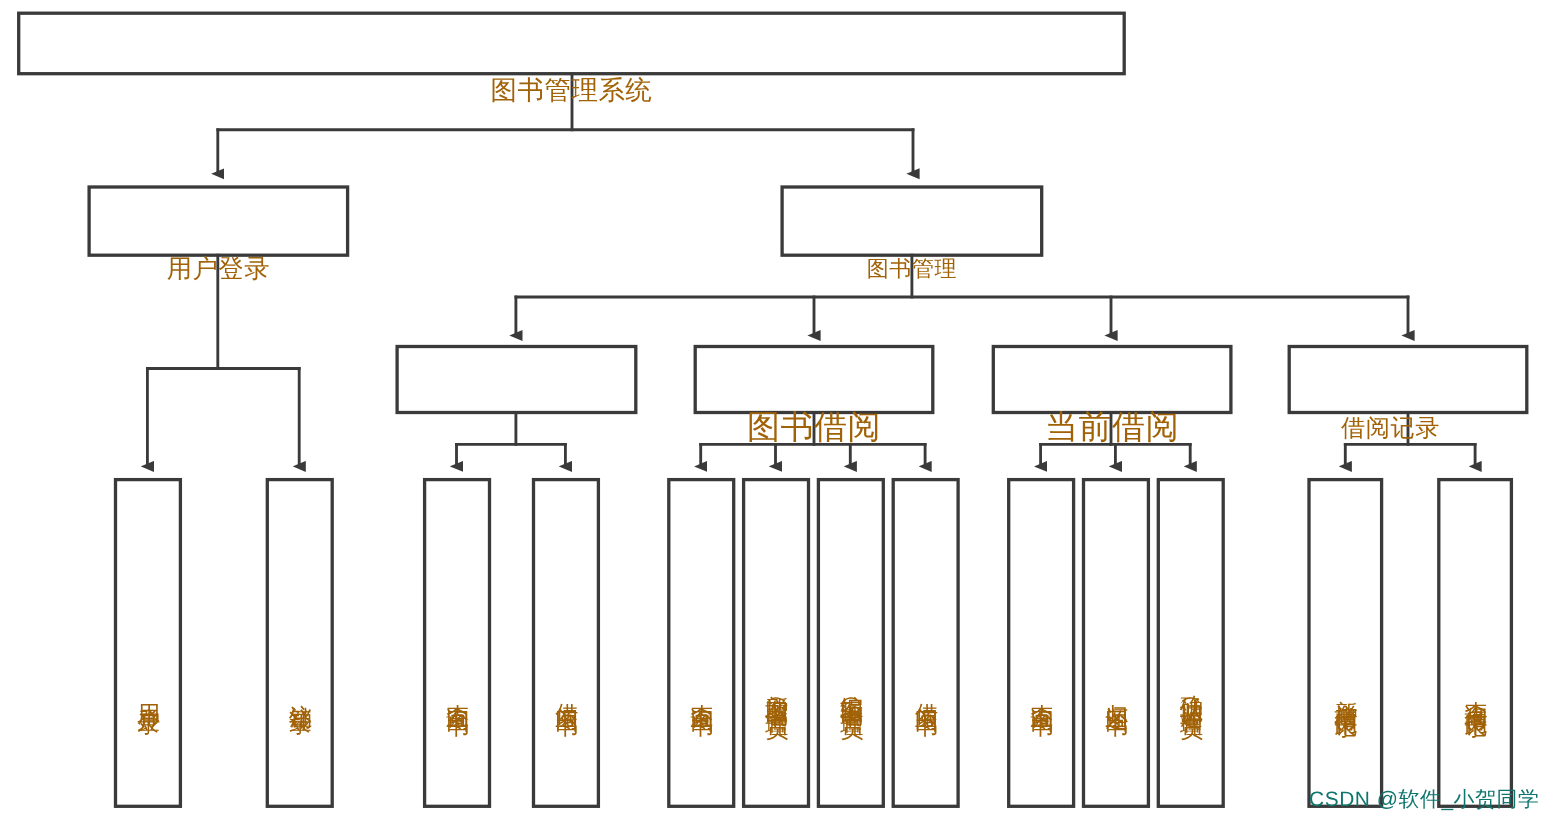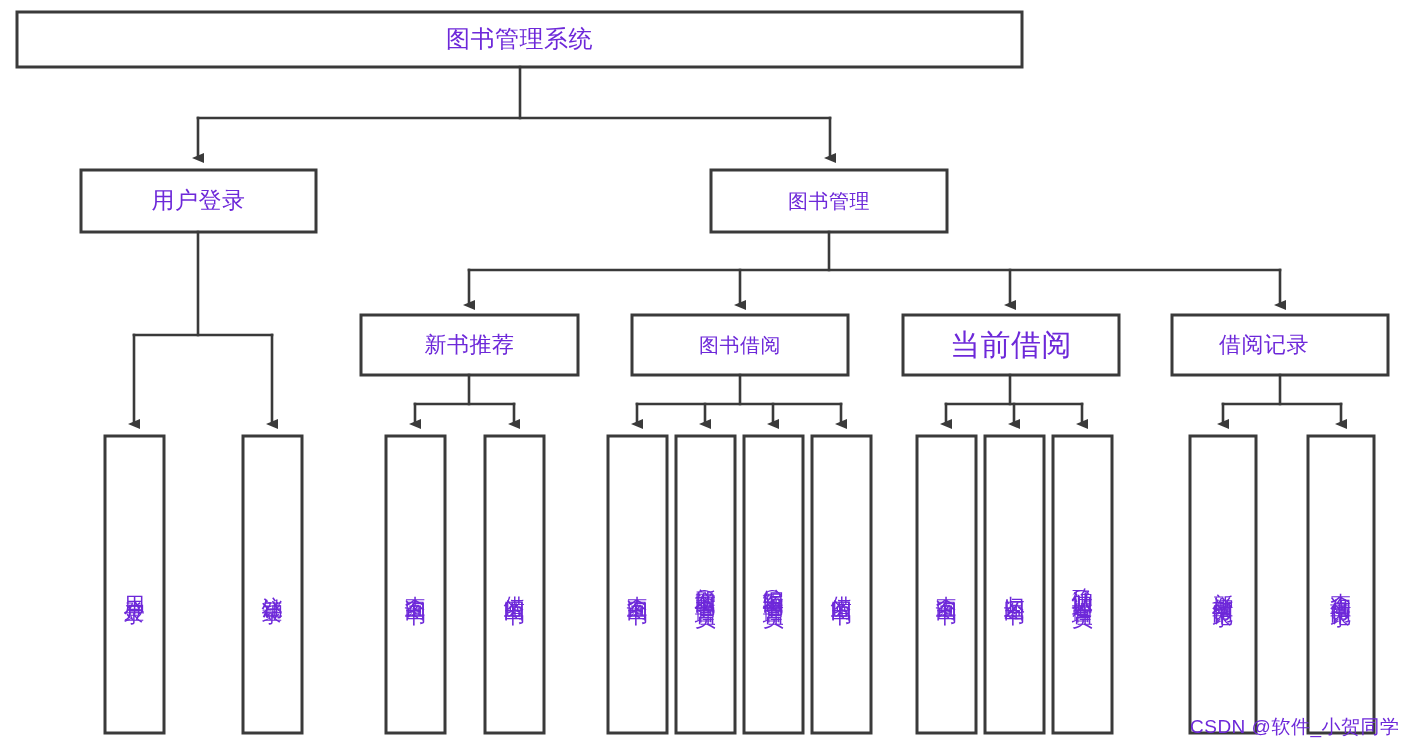--- a/index.html
+++ b/index.html
@@ -12,42 +12,43 @@
   svg.canvas{position:absolute;left:0;top:0;width:1405px;height:747px;}
   .node-box{
     fill:#ffffff;stroke:#3a3a3a;stroke-width:3;
   }
   .connector{
     stroke:#3a3a3a;stroke-width:2.6;fill:none;stroke-linecap:square;
   }
   .arrow-head{fill:#3a3a3a;stroke:none;}
   .node-label{
     position:absolute;
-    color:#6d28d9;
+    color:#a16207;
     font-size:21px;
     line-height:1.12;
     display:flex;
     align-items:center;
     justify-content:center;
     text-align:center;
     pointer-events:none;
     letter-spacing:0.5px;
+    margin-top:44px;
   }
   .node-label.horiz{
     writing-mode:horizontal-tb;
   }
   .node-label.vert{
     writing-mode:vertical-rl;
     text-orientation:upright;
     font-size:21px;
     letter-spacing:3px;
   }
   .watermark{
     position:absolute;
-    color:#6d28d9;
+    color:#0f766e;
     font-size:19px;
     white-space:nowrap;
     letter-spacing:0.5px;
     text-align:center;
   }
 </style>
 </head>
 <body>
 
 <div id="diagram-root">
@@ -125,22 +126,21 @@
     <path class="connector" d="M1223,404 L1341,404"></path>
     <path class="connector" marker-end="url(#arrow)" d="M1223,404 L1223,424"></path>
     <path class="connector" marker-end="url(#arrow)" d="M1341,404 L1341,424"></path>
   </svg>
 
   <div class="node-label horiz" style="left:17px;top:12px;width:1005px;height:55px;font-size:24px;">图书管理系统</div>
 
   <div class="node-label horiz" style="left:81px;top:170px;width:235px;height:62px;font-size:23px;">用户登录</div>
   <div class="node-label horiz" style="left:711px;top:170px;width:236px;height:62px;font-size:20px;">图书管理</div>
 
-  <div class="node-label horiz" style="left:361px;top:315px;width:217px;height:60px;font-size:22px;">新书推荐</div>
-  <div class="node-label horiz" style="left:632px;top:315px;width:216px;height:60px;font-size:20px;">图书借阅</div>
+  <div class="node-label horiz" style="left:632px;top:315px;width:216px;height:60px;font-size:30px;">图书借阅</div>
   <div class="node-label horiz" style="left:903px;top:315px;width:216px;height:60px;font-size:30px;">当前借阅</div>
   <div class="node-label horiz" style="left:1172px;top:315px;width:184px;height:60px;font-size:22px;">借阅记录</div>
 
   <div class="node-label vert" style="left:105px;top:436px;width:59px;height:297px;">用户登录</div>
   <div class="node-label vert" style="left:243px;top:436px;width:59px;height:297px;">注销登录</div>
 
   <div class="node-label vert" style="left:386px;top:436px;width:59px;height:297px;">查询图书</div>
   <div class="node-label vert" style="left:485px;top:436px;width:59px;height:297px;">借阅图书</div>
 
   <div class="node-label vert" style="left:608px;top:436px;width:59px;height:297px;">查询图书</div>

